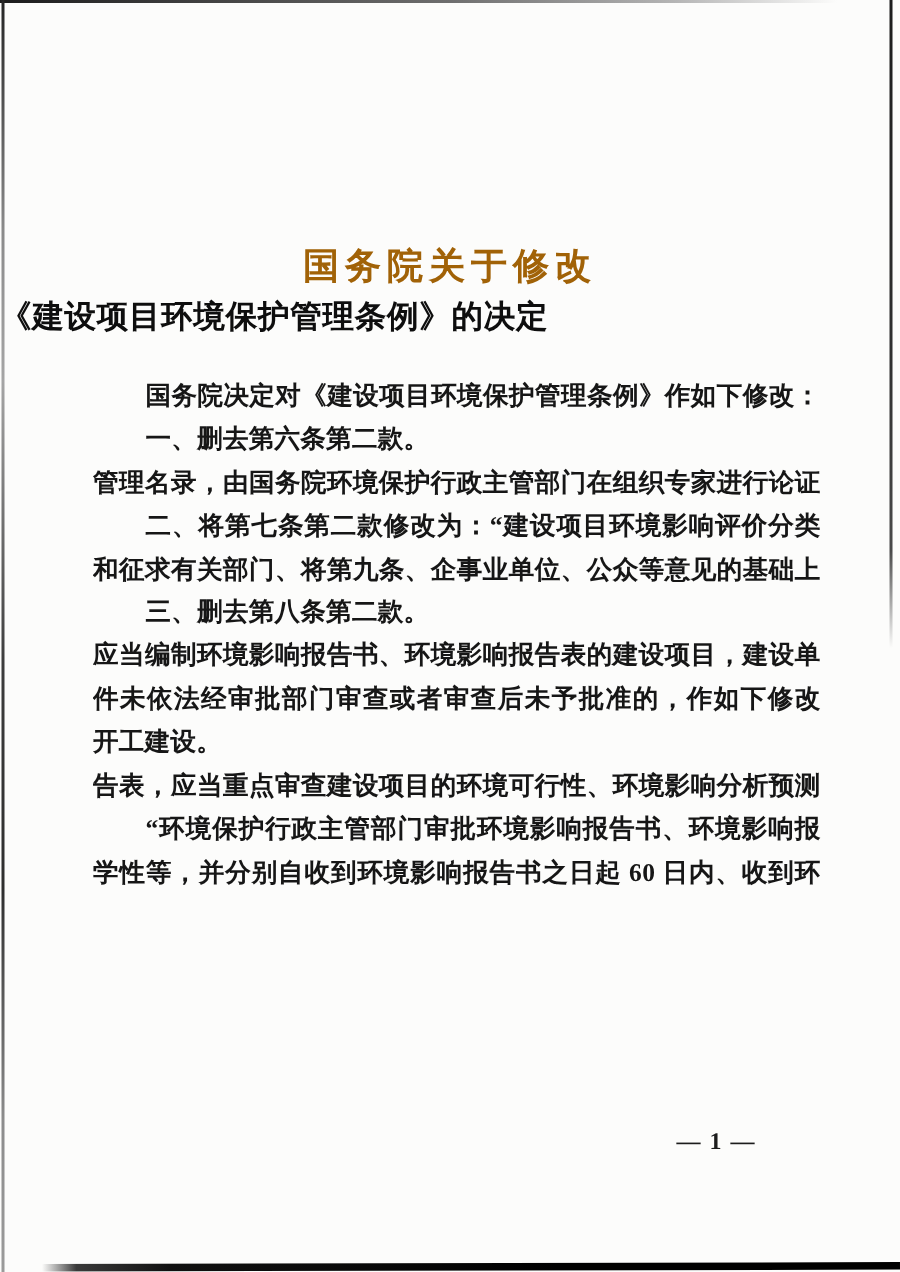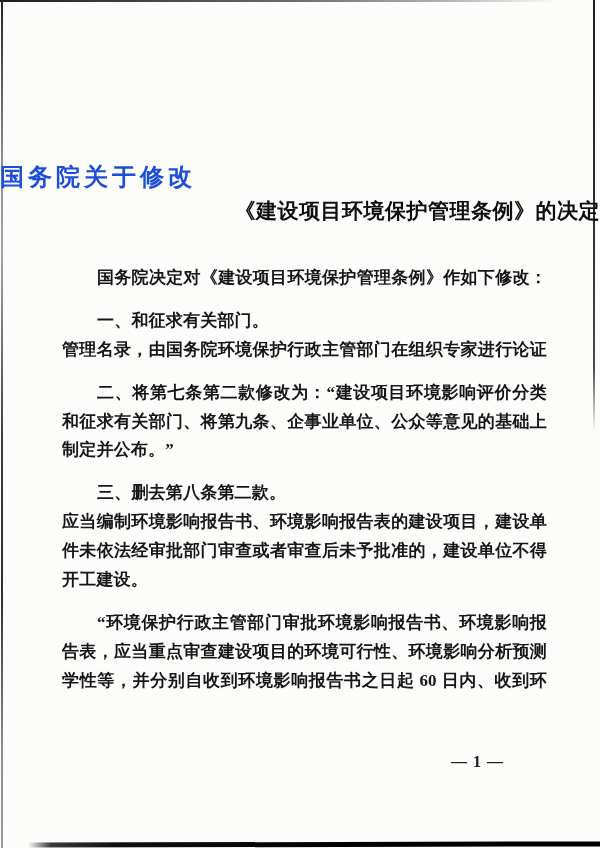--- a/index.html
+++ b/index.html
@@ -11,37 +11,38 @@
   .page {
     position: relative;
     width: 600px; height: 848px;
     background: #fcfcfb;
     color: #121212;
     overflow: hidden;
   }
   
   .title1 {
     position: absolute; top: 161px; left: 0; width: 100%;
+    text-align: center;
     font-size: 24px; font-weight: 700; letter-spacing: 4px;
-    color: #1d4ed8;
+    color: #a16207;
   }
   .title2 {
     position: absolute; top: 197px; left: 0; width: 100%;
-    text-align: right;
+    text-align: left;
     font-size: 21px; font-weight: 700; letter-spacing: 0.5px;
     color: #0e0e0e;
   }
   
   .doc-body {
     position: absolute; top: 250px; left: 62px; width: 485px;
     font-size: 17px; font-weight: 700; letter-spacing: 0.2px;
     color: #161616;
   }
   .ln { height: 28.9px; line-height: 28.9px; overflow: hidden; }
-  .ind { text-indent: 35px; margin-top: 14px; }
+  .ind { text-indent: 35px; }
   .just { text-align: justify; text-align-last: justify; }
   
   .pagenum {
     position: absolute; top: 753px; right: 96px;
     font-size: 16px; font-weight: 700; letter-spacing: 1px;
     color: #1c1c1c;
   }
   
   .edge-top {
     position: absolute; top: 0; left: 0; width: 100%; height: 2px;
@@ -69,29 +70,28 @@
   <div class="edge-top"></div>
   <div class="edge-left"></div>
   <div class="edge-right"></div>
   <div class="edge-bottom"></div>
 
   <div class="title1">国务院关于修改</div>
   <div class="title2">《建设项目环境保护管理条例》的决定</div>
 
   <div class="doc-body">
     <div class="ln ind just">国务院决定对《建设项目环境保护管理条例》作如下修改：</div>
-    <div class="ln ind">一、和征求有关部门。</div>
+    <div class="ln ind">一、删去第六条第二款。</div>
     <div class="ln just">管理名录，由国务院环境保护行政主管部门在组织专家进行论证</div>
     <div class="ln ind just">二、将第七条第二款修改为：“建设项目环境影响评价分类</div>
     <div class="ln just">和征求有关部门、将第九条、企事业单位、公众等意见的基础上</div>
-    <div class="ln">制定并公布。”</div>
     <div class="ln ind">三、删去第八条第二款。</div>
     <div class="ln just">应当编制环境影响报告书、环境影响报告表的建设项目，建设单</div>
-    <div class="ln just">件未依法经审批部门审查或者审查后未予批准的，建设单位不得</div>
+    <div class="ln just">件未依法经审批部门审查或者审查后未予批准的，作如下修改</div>
     <div class="ln">开工建设。</div>
+    <div class="ln just">告表，应当重点审查建设项目的环境可行性、环境影响分析预测</div>
     <div class="ln ind just">“环境保护行政主管部门审批环境影响报告书、环境影响报</div>
-    <div class="ln just">告表，应当重点审查建设项目的环境可行性、环境影响分析预测</div>
     <div class="ln just">学性等，并分别自收到环境影响报告书之日起 60 日内、收到环</div>
   </div>
 
   <div class="pagenum">— 1 —</div>
 
 </div>
 
 </body></html>

